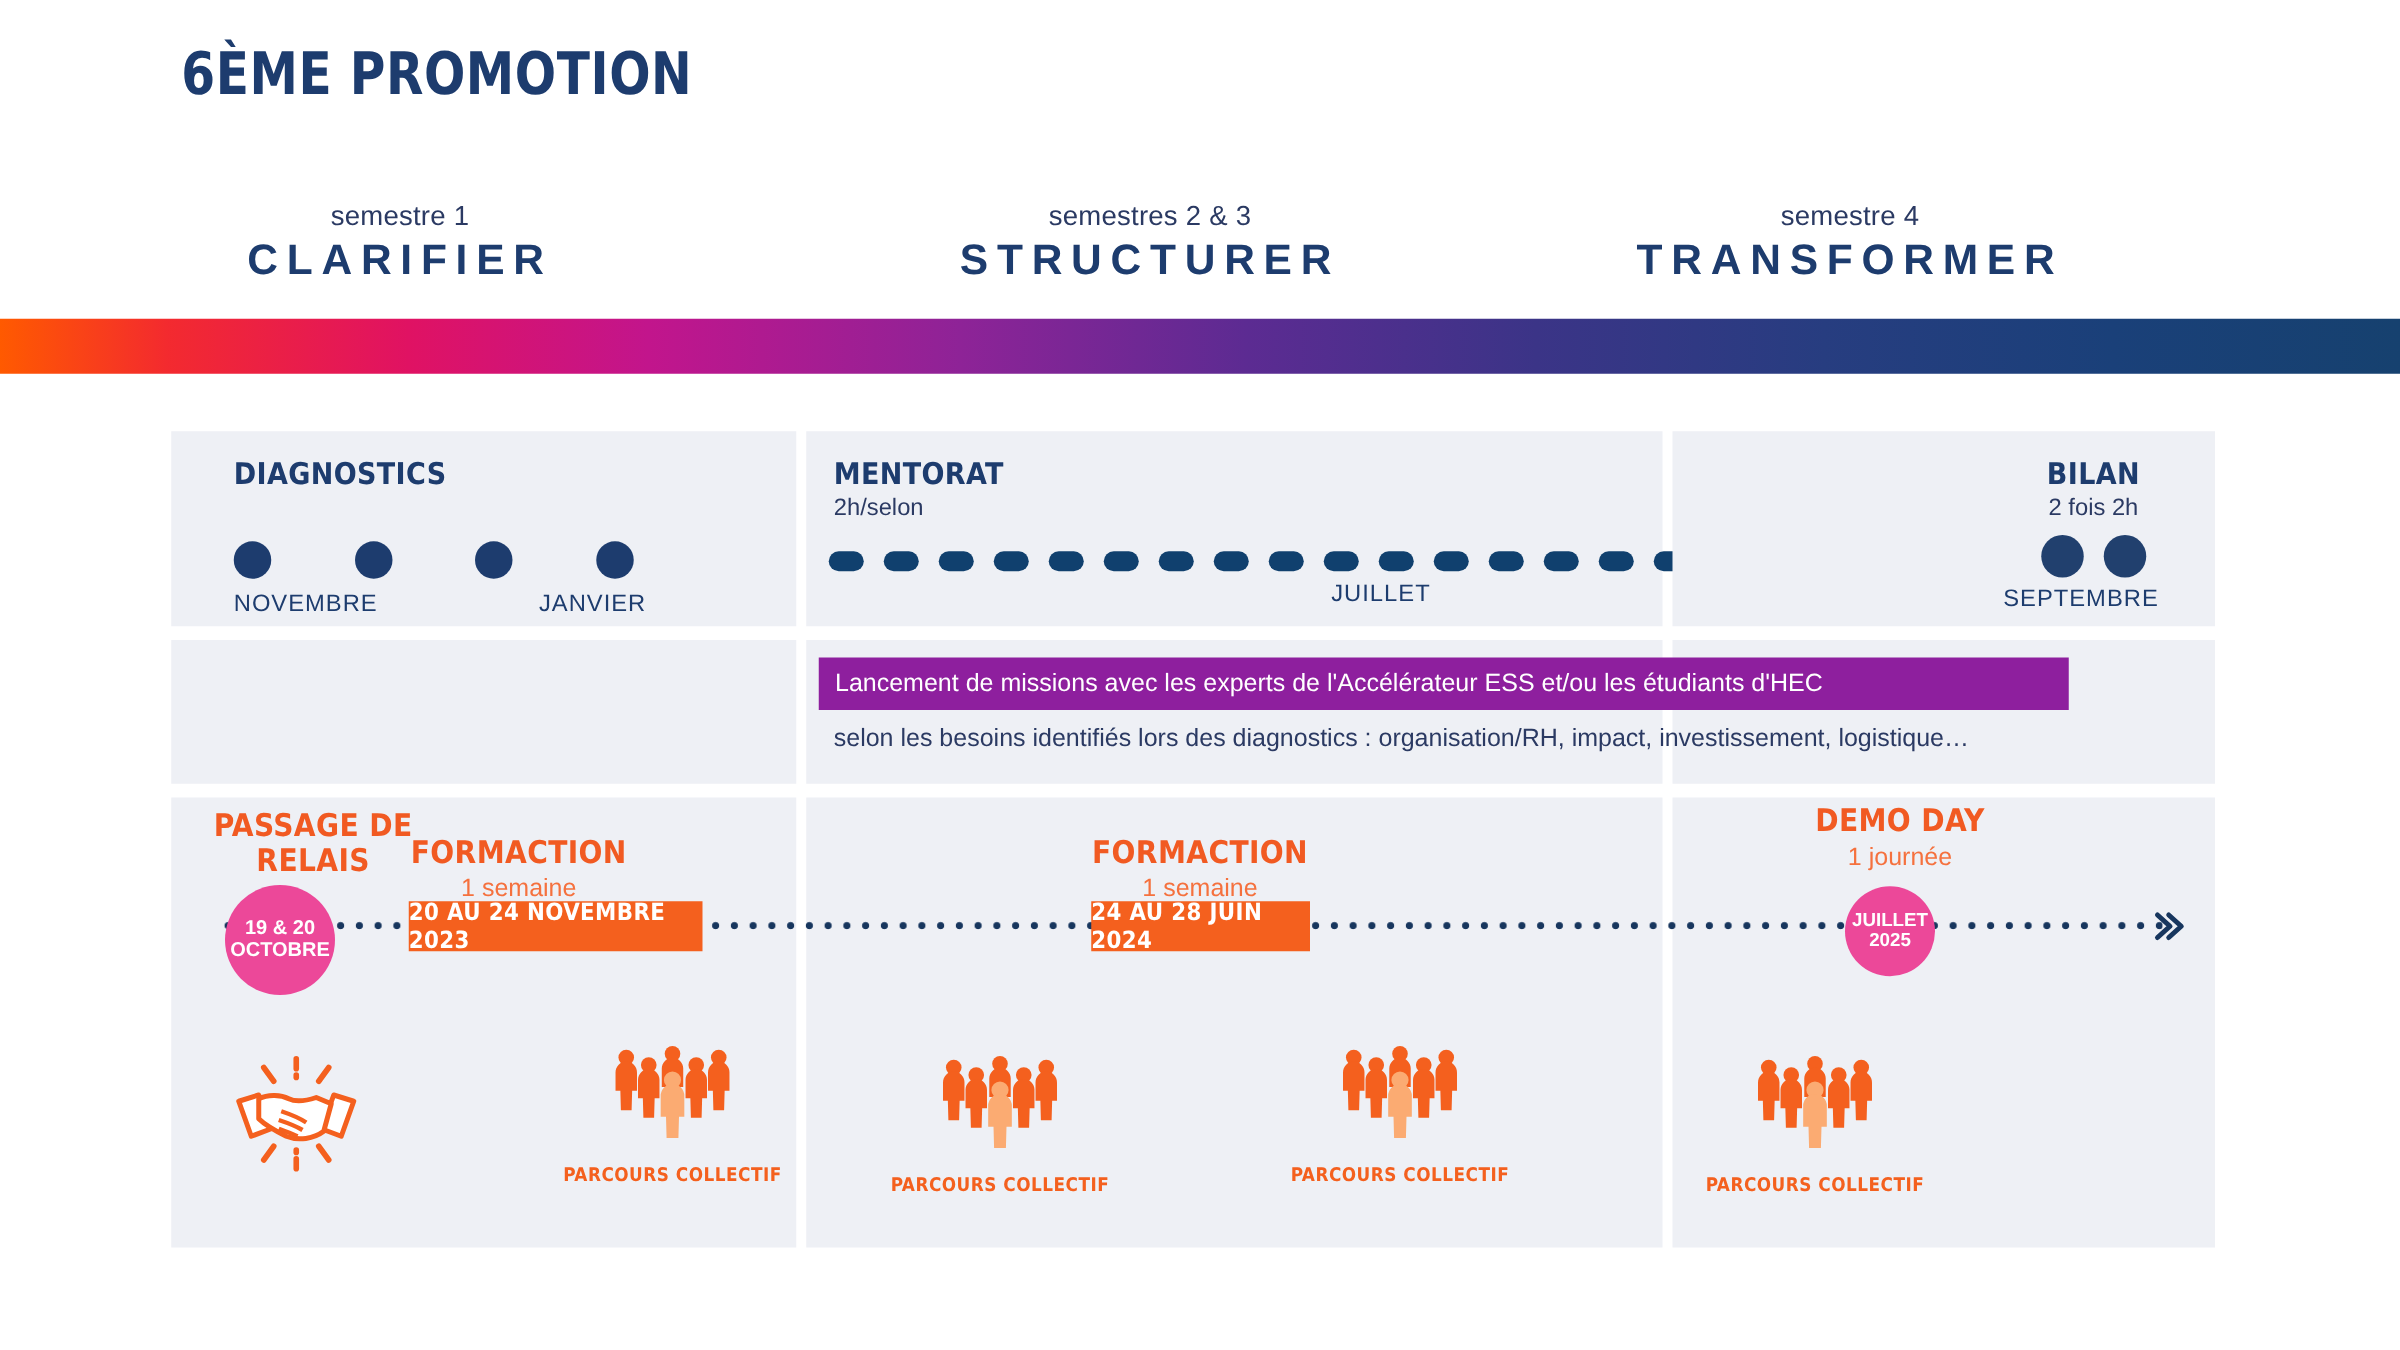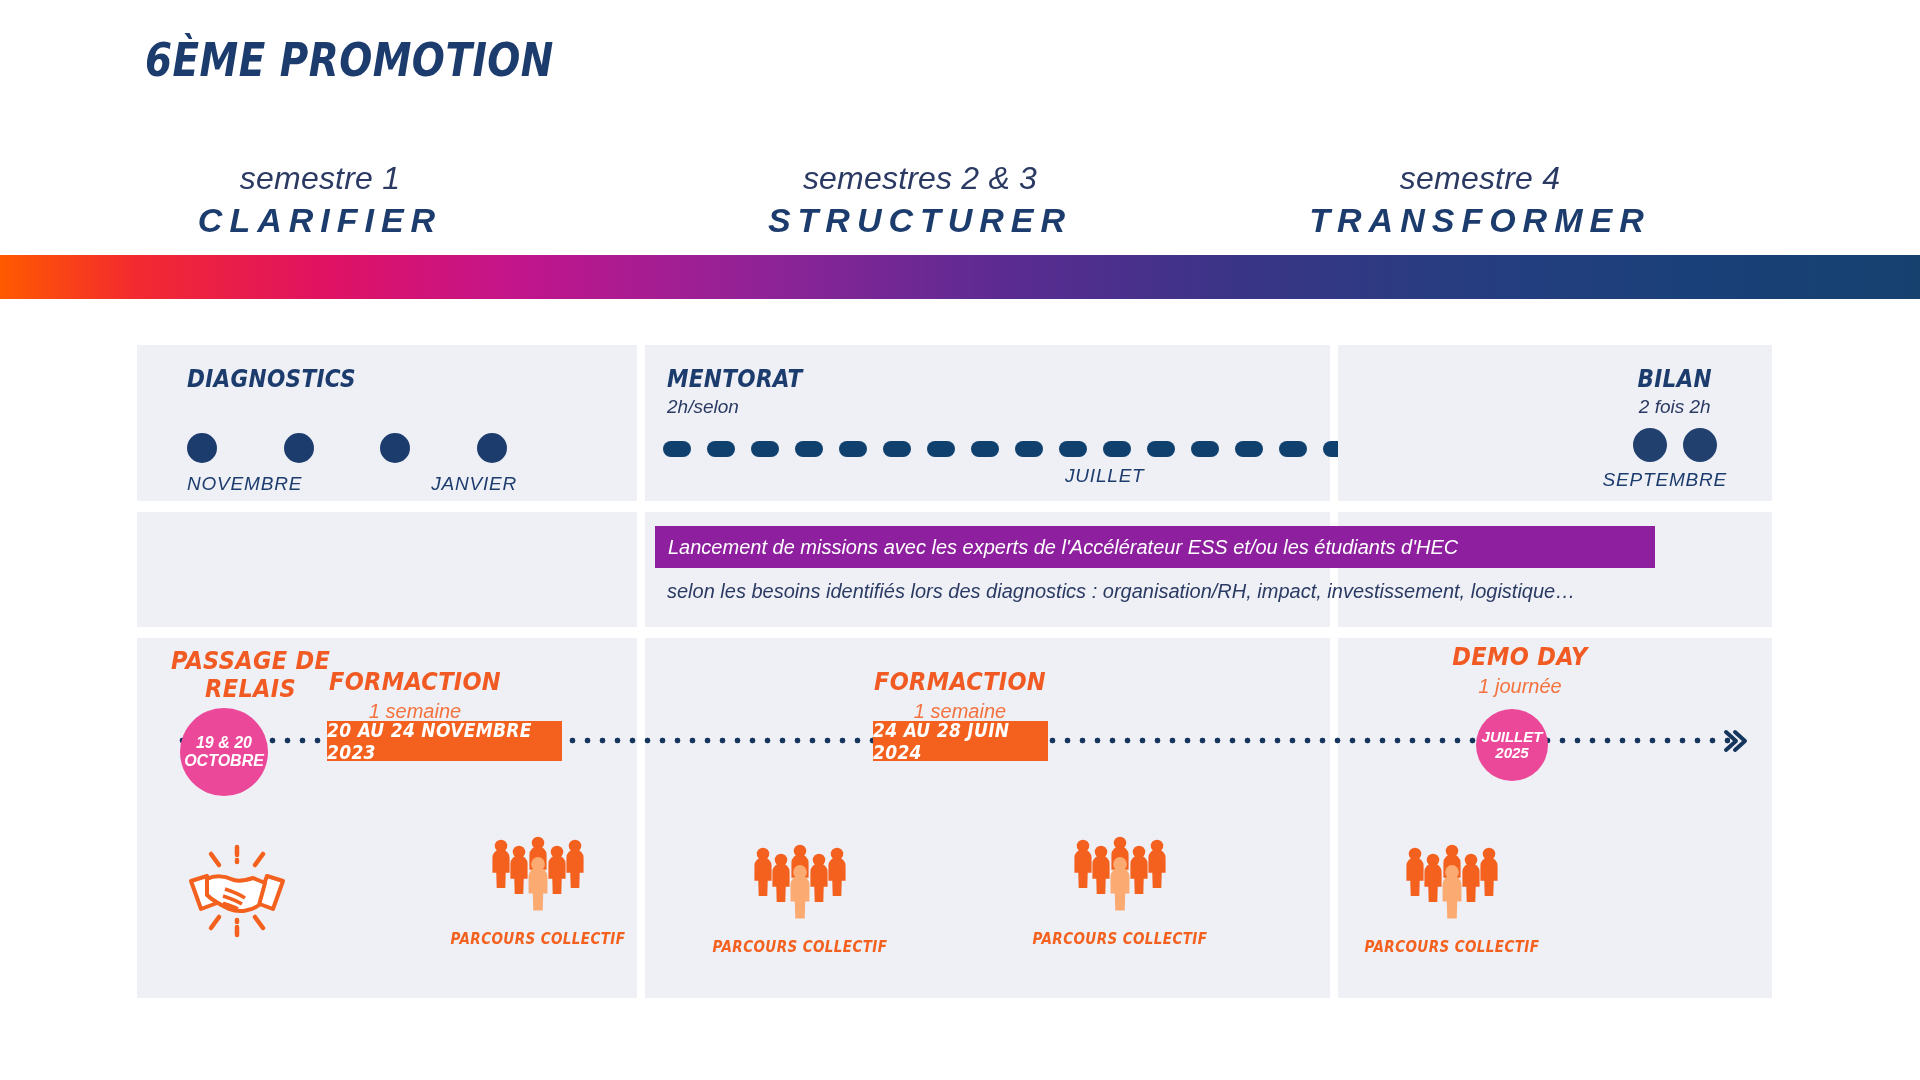--- a/index.html
+++ b/index.html
@@ -2,36 +2,36 @@
 <html><head>
 <meta charset="utf-8">
 <style>
   * { margin:0; padding:0; box-sizing:border-box; }
   html, body {
     width:1920px; height:1080px;
     background:#ffffff;
     font-family:"Liberation Sans", sans-serif;
     overflow:hidden;
   }
-  #root { position:relative; width:1920px; height:1080px;font-style:italic; }
+  #root { position:relative; width:1920px; height:1080px; }
 
   
   .page-title{
     position:absolute; left:145px; top:32px;
     font-size:47px; font-weight:bold; letter-spacing:0.5px;
     color:#1d3c6e;
     font-family:"DejaVu Sans Condensed","Liberation Sans", sans-serif;
     transform:scaleX(0.92); transform-origin:left center;
   }
 
   
   .phases{ position:absolute; left:0; top:160px; width:1920px; height:90px; }
   .phase{ position:absolute; text-align:center; }
   .phase .sub{
-    font-size:32px; color:#2b3a63; font-weight:400; line-height:1.15;
+    font-size:22px; color:#2b3a63; font-weight:400; line-height:1.15;
     letter-spacing:0.2px;
   }
   .phase .main{
     font-size:34px; color:#1d3c6e; font-weight:bold;
     letter-spacing:7px; margin-top:5px; line-height:1.1;
   }
   #phase-0{ left:140px;  width:360px; }
   #phase-1{ left:700px;  width:440px; }
   #phase-2{ left:1260px; width:440px; }
 

